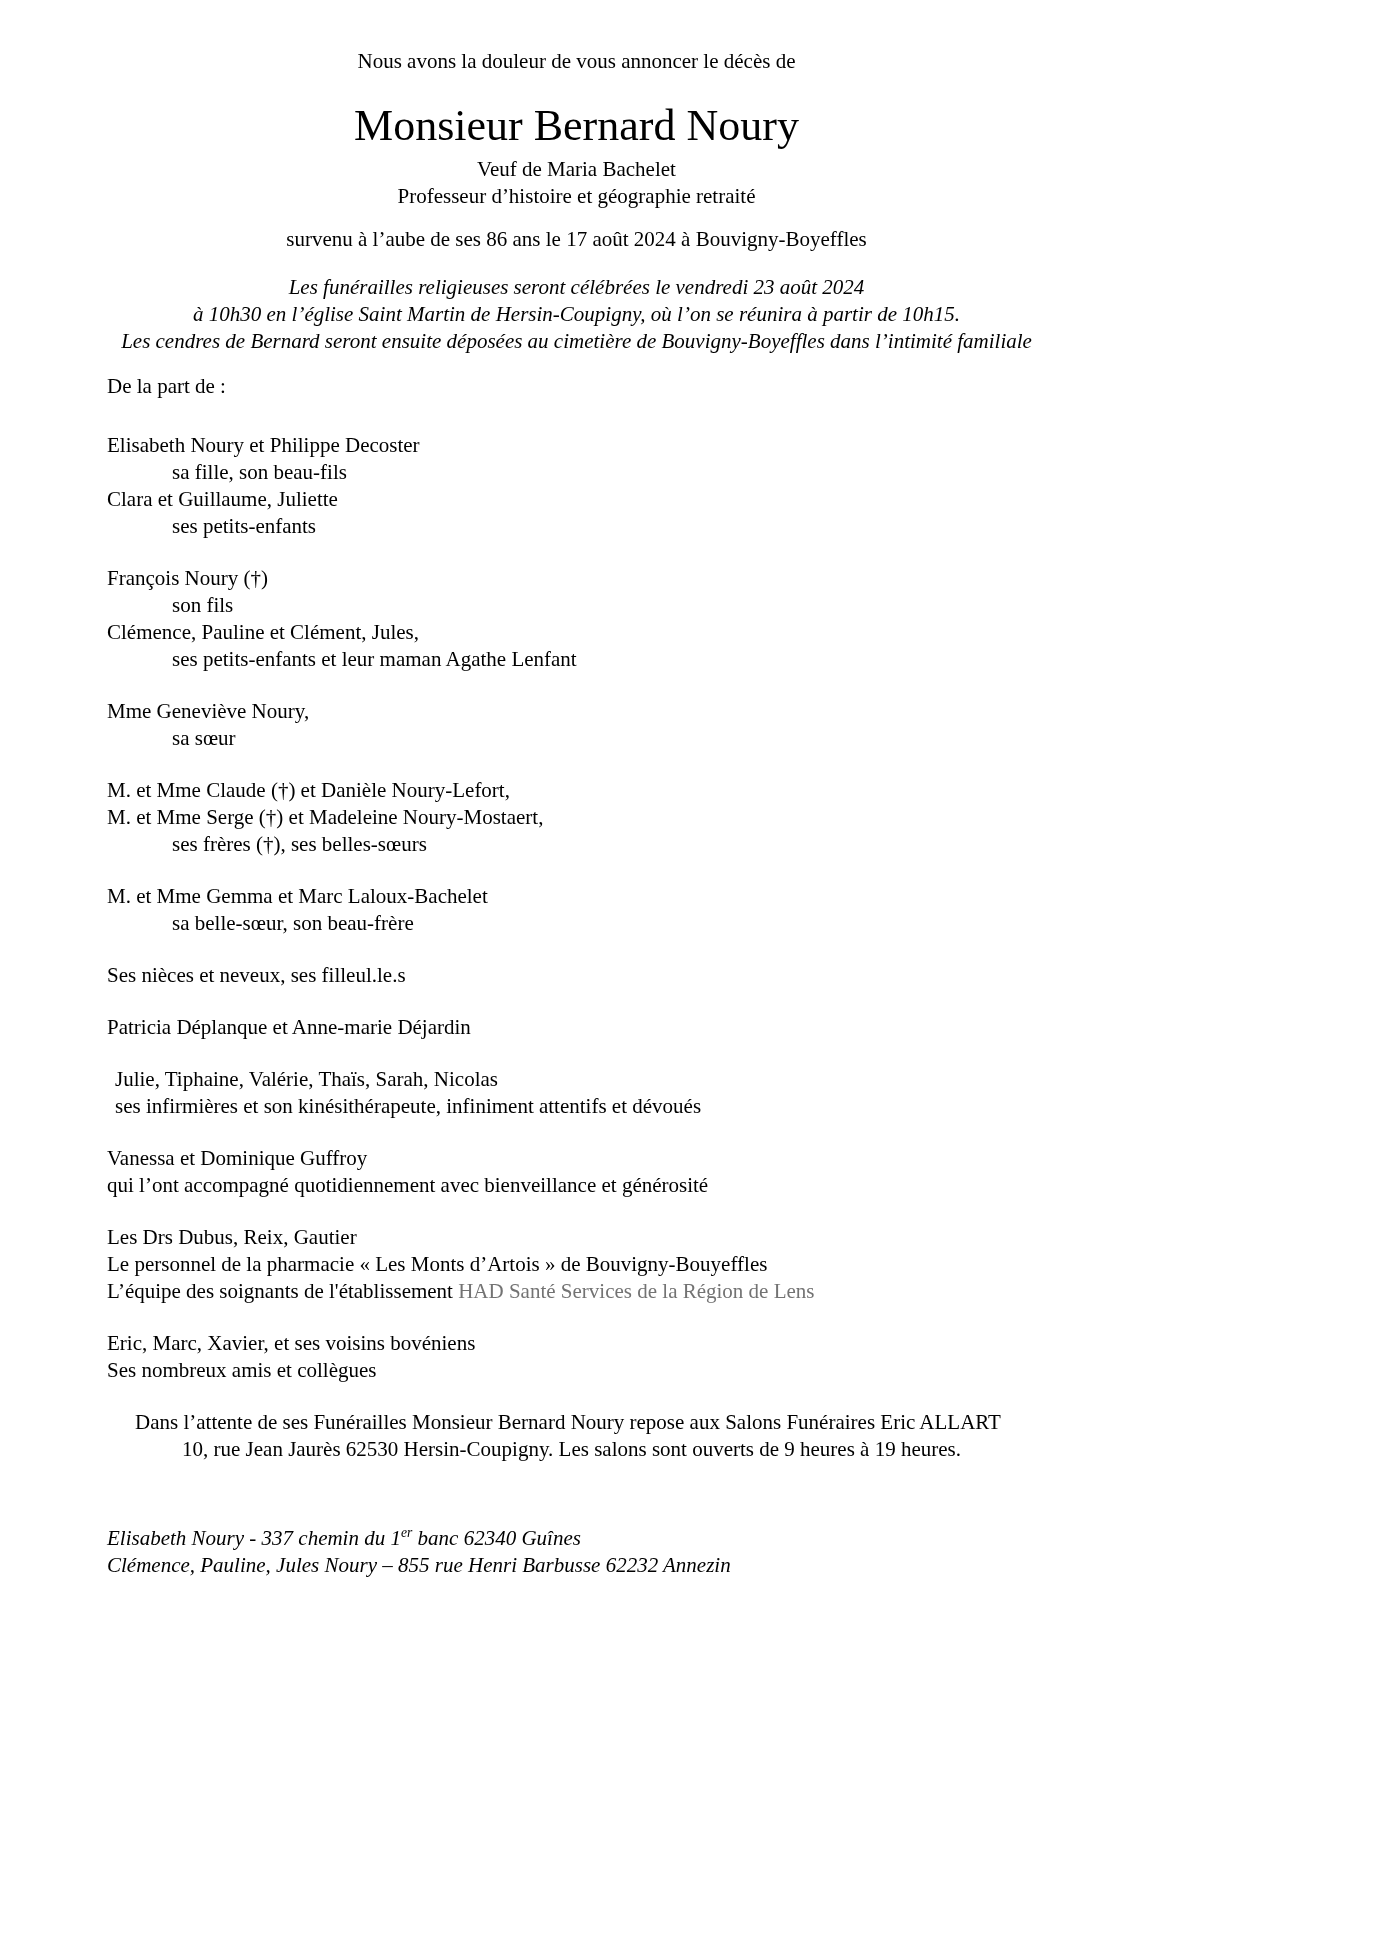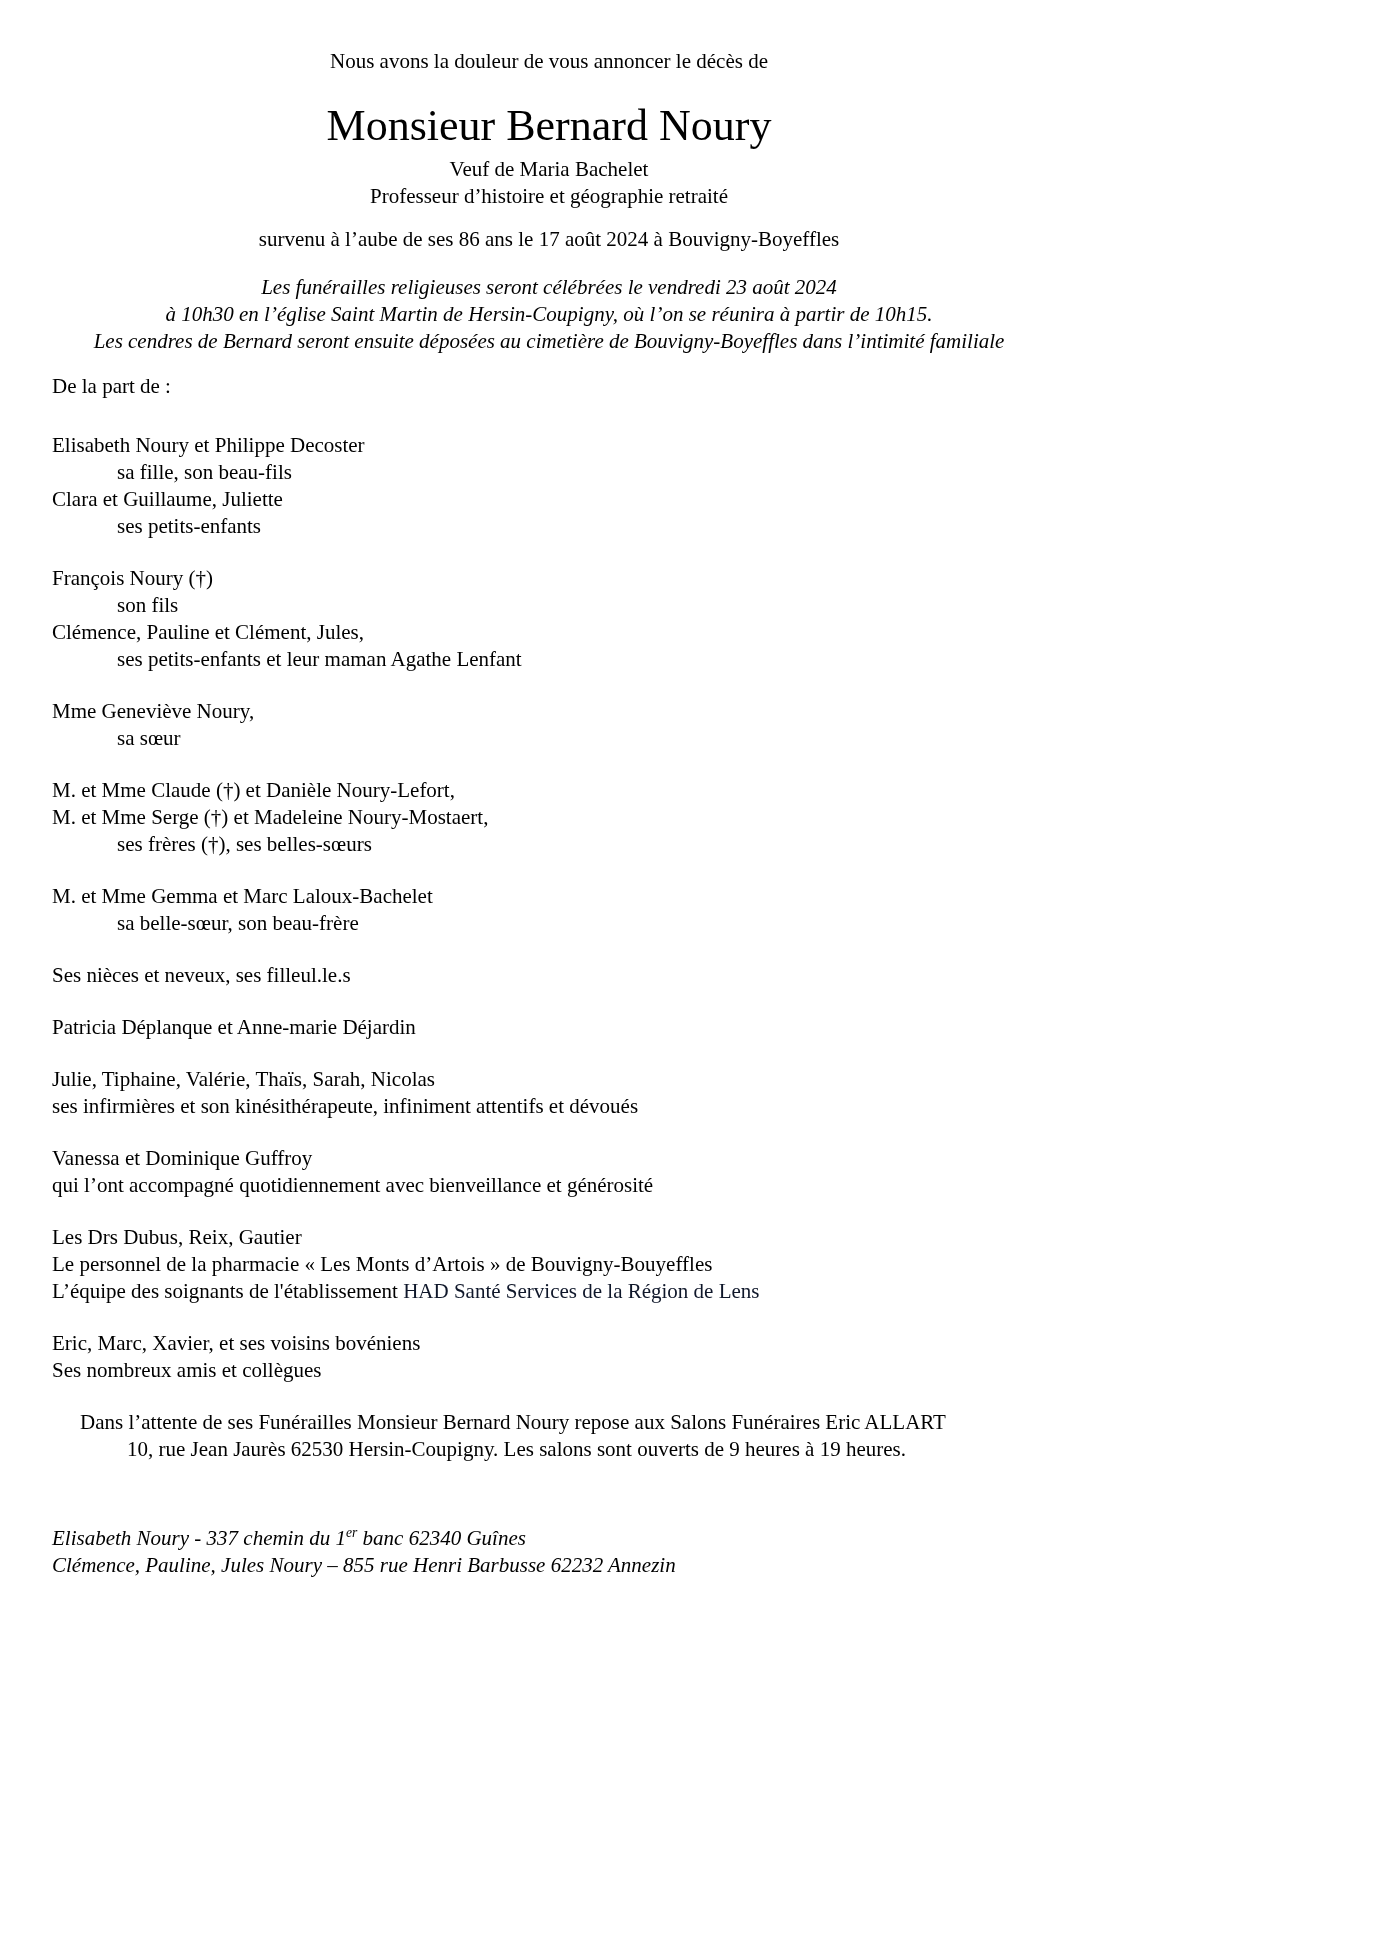--- a/index.html
+++ b/index.html
@@ -4,40 +4,40 @@
 <style>
   html, body {
     margin: 0;
     padding: 0;
     background: #ffffff;
   }
   .page {
     width: 1150px;
     min-height: 1949px;
     box-sizing: border-box;
-    padding: 48px 104px 60px 52px;
+    padding: 48px 104px 60px 107px;
     background: #ffffff;
     color: #000000;
     font-family: "Liberation Serif", "DejaVu Serif", serif;
     font-size: 21px;
     line-height: 27px;
   }
   p { margin: 0; }
   .center { text-align: center; }
   .title {
     font-size: 44px;
     line-height: 53px;
     font-weight: 400;
     margin: 24px 0 4px 0;
   }
   .death-line { margin-top: 16px; }
   .funeral-block { margin-top: 21px; font-style: italic; }
   .from-label { margin-top: 18px; margin-bottom: 32px; }
   .group { margin-bottom: 25px; }
-  .gap-xl { margin-top: 22px; }
+  .gap-xl { margin-top: 22px; margin-left: 8px; }
   .ind { padding-left: 65px; }
   .repose-l1 { padding-left: 28px; }
   .repose-l2 { padding-left: 75px; }
   .addresses { margin-top: 56px; font-style: italic; }
   .blue-link { cursor: pointer; }
   sup { font-size: 0.65em; }
 </style>
 </head>
 <body>
 
@@ -104,21 +104,21 @@
   </div>
 
   <div class="group">
     <p>Vanessa et Dominique Guffroy</p>
     <p>qui l’ont accompagné quotidiennement avec bienveillance et générosité</p>
   </div>
 
   <div class="group">
     <p>Les Drs Dubus, Reix, Gautier</p>
     <p>Le personnel de la pharmacie « Les Monts d’Artois » de Bouvigny-Bouyeffles</p>
-    <p><span>L’équipe des soignants de l'établissement </span><span class="blue-link" style="color: #0f172a;">HAD Santé Services de la Région de Lens</span></p>
+    <p><span>L’équipe des soignants de l'établissement </span><span class="blue-link" style="color: #737373;">HAD Santé Services de la Région de Lens</span></p>
   </div>
 
   <div class="group">
     <p>Eric, Marc, Xavier, et ses voisins bovéniens</p>
     <p>Ses nombreux amis et collègues</p>
   </div>
 
   <div>
     <p class="repose-l1">Dans l’attente de ses Funérailles Monsieur Bernard Noury repose aux Salons Funéraires Eric ALLART</p>
     <p class="repose-l2">10, rue Jean Jaurès 62530 Hersin-Coupigny. Les salons sont ouverts de 9 heures à 19 heures.</p>

